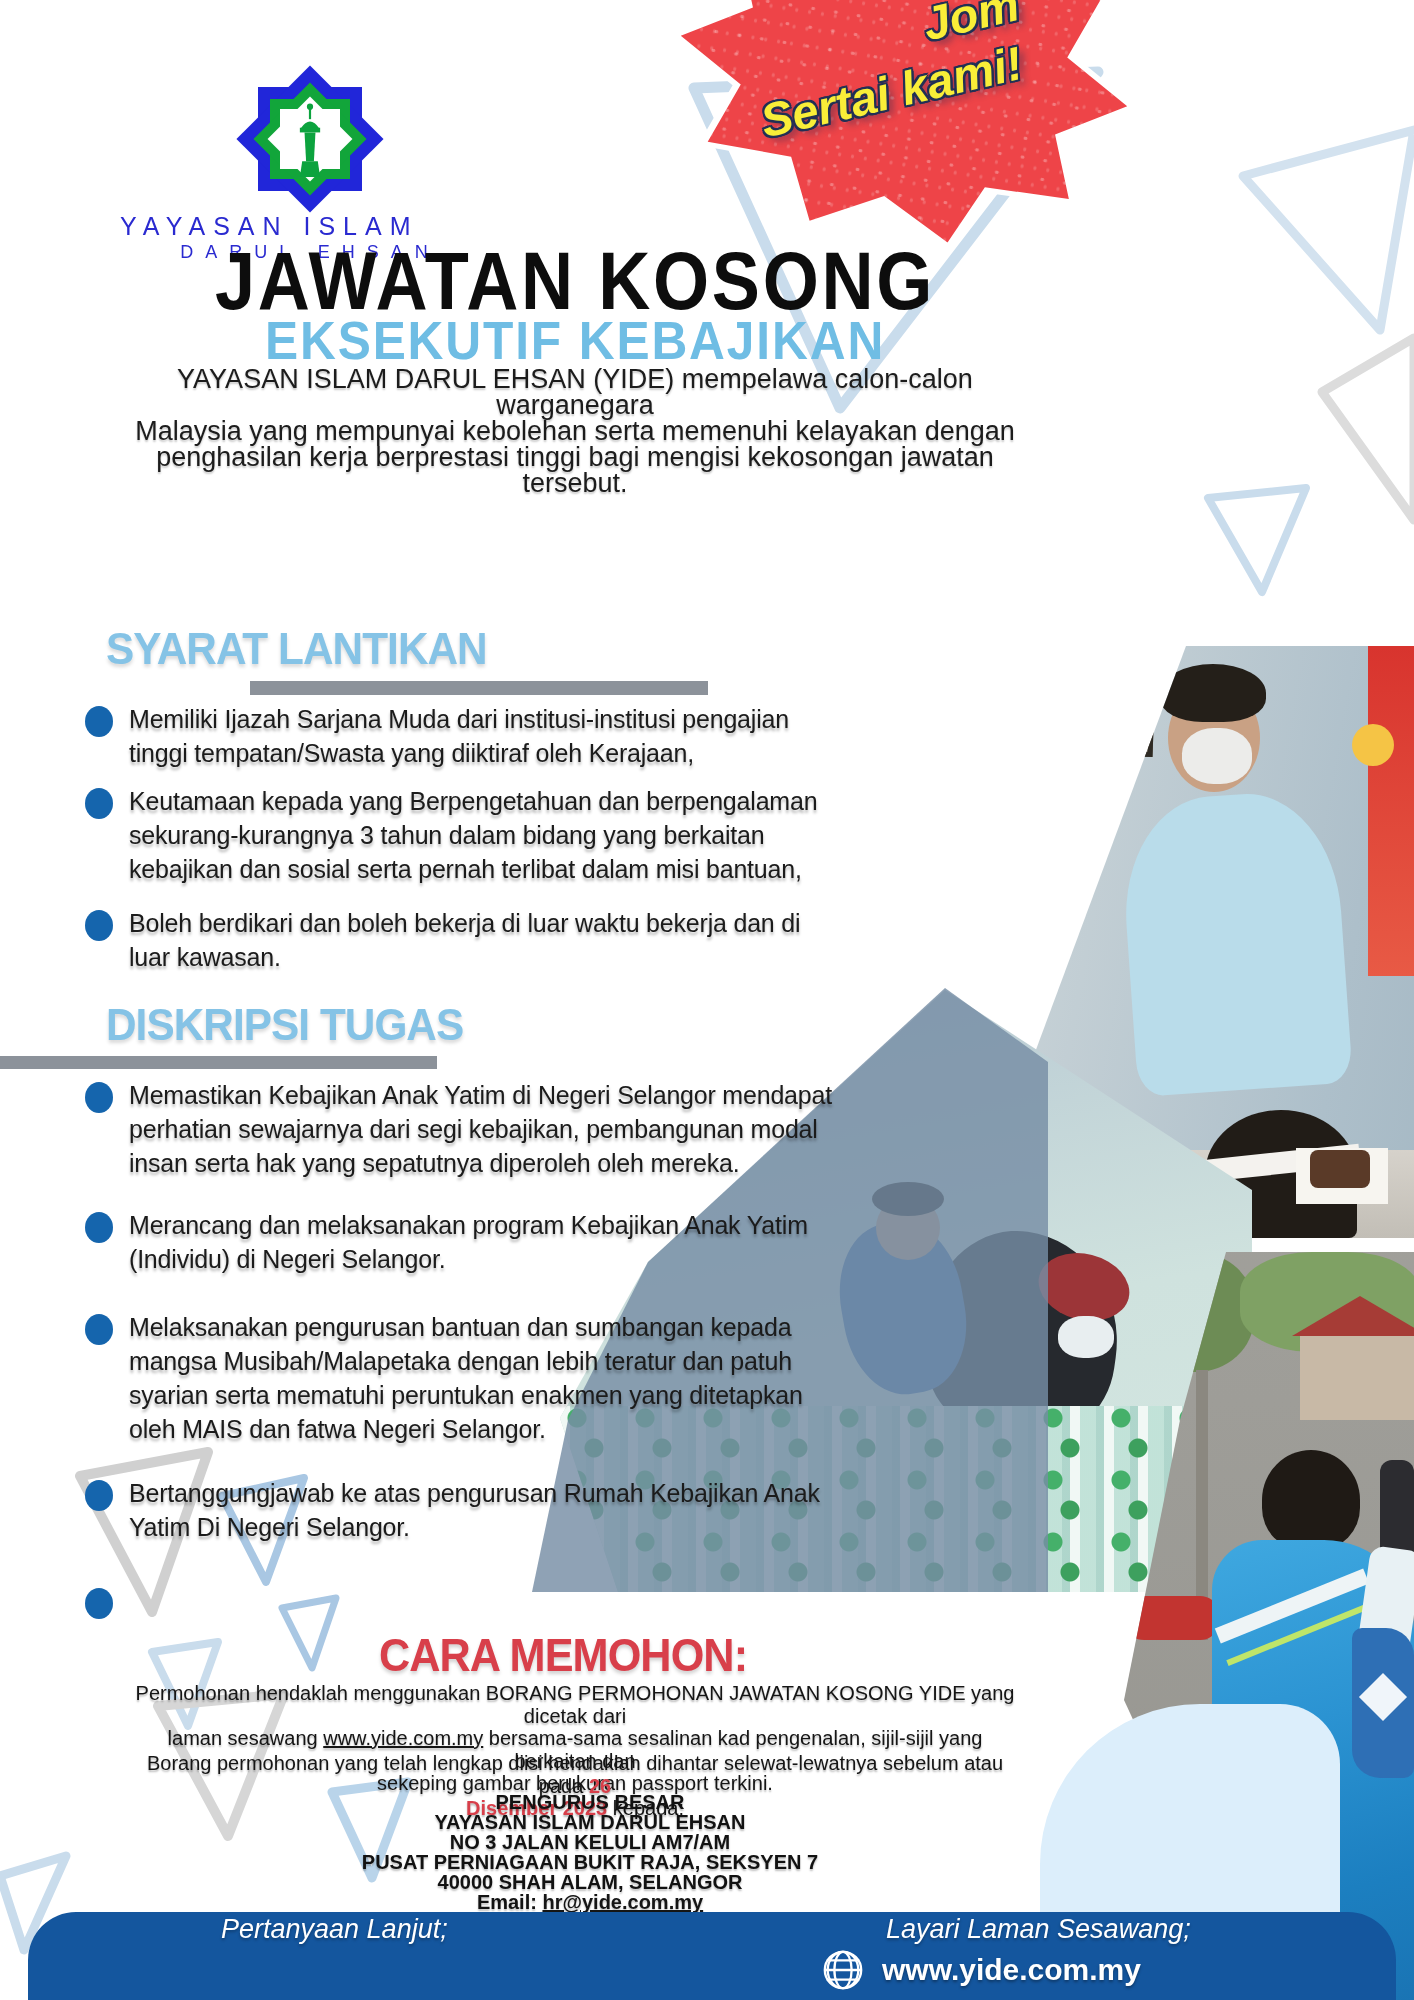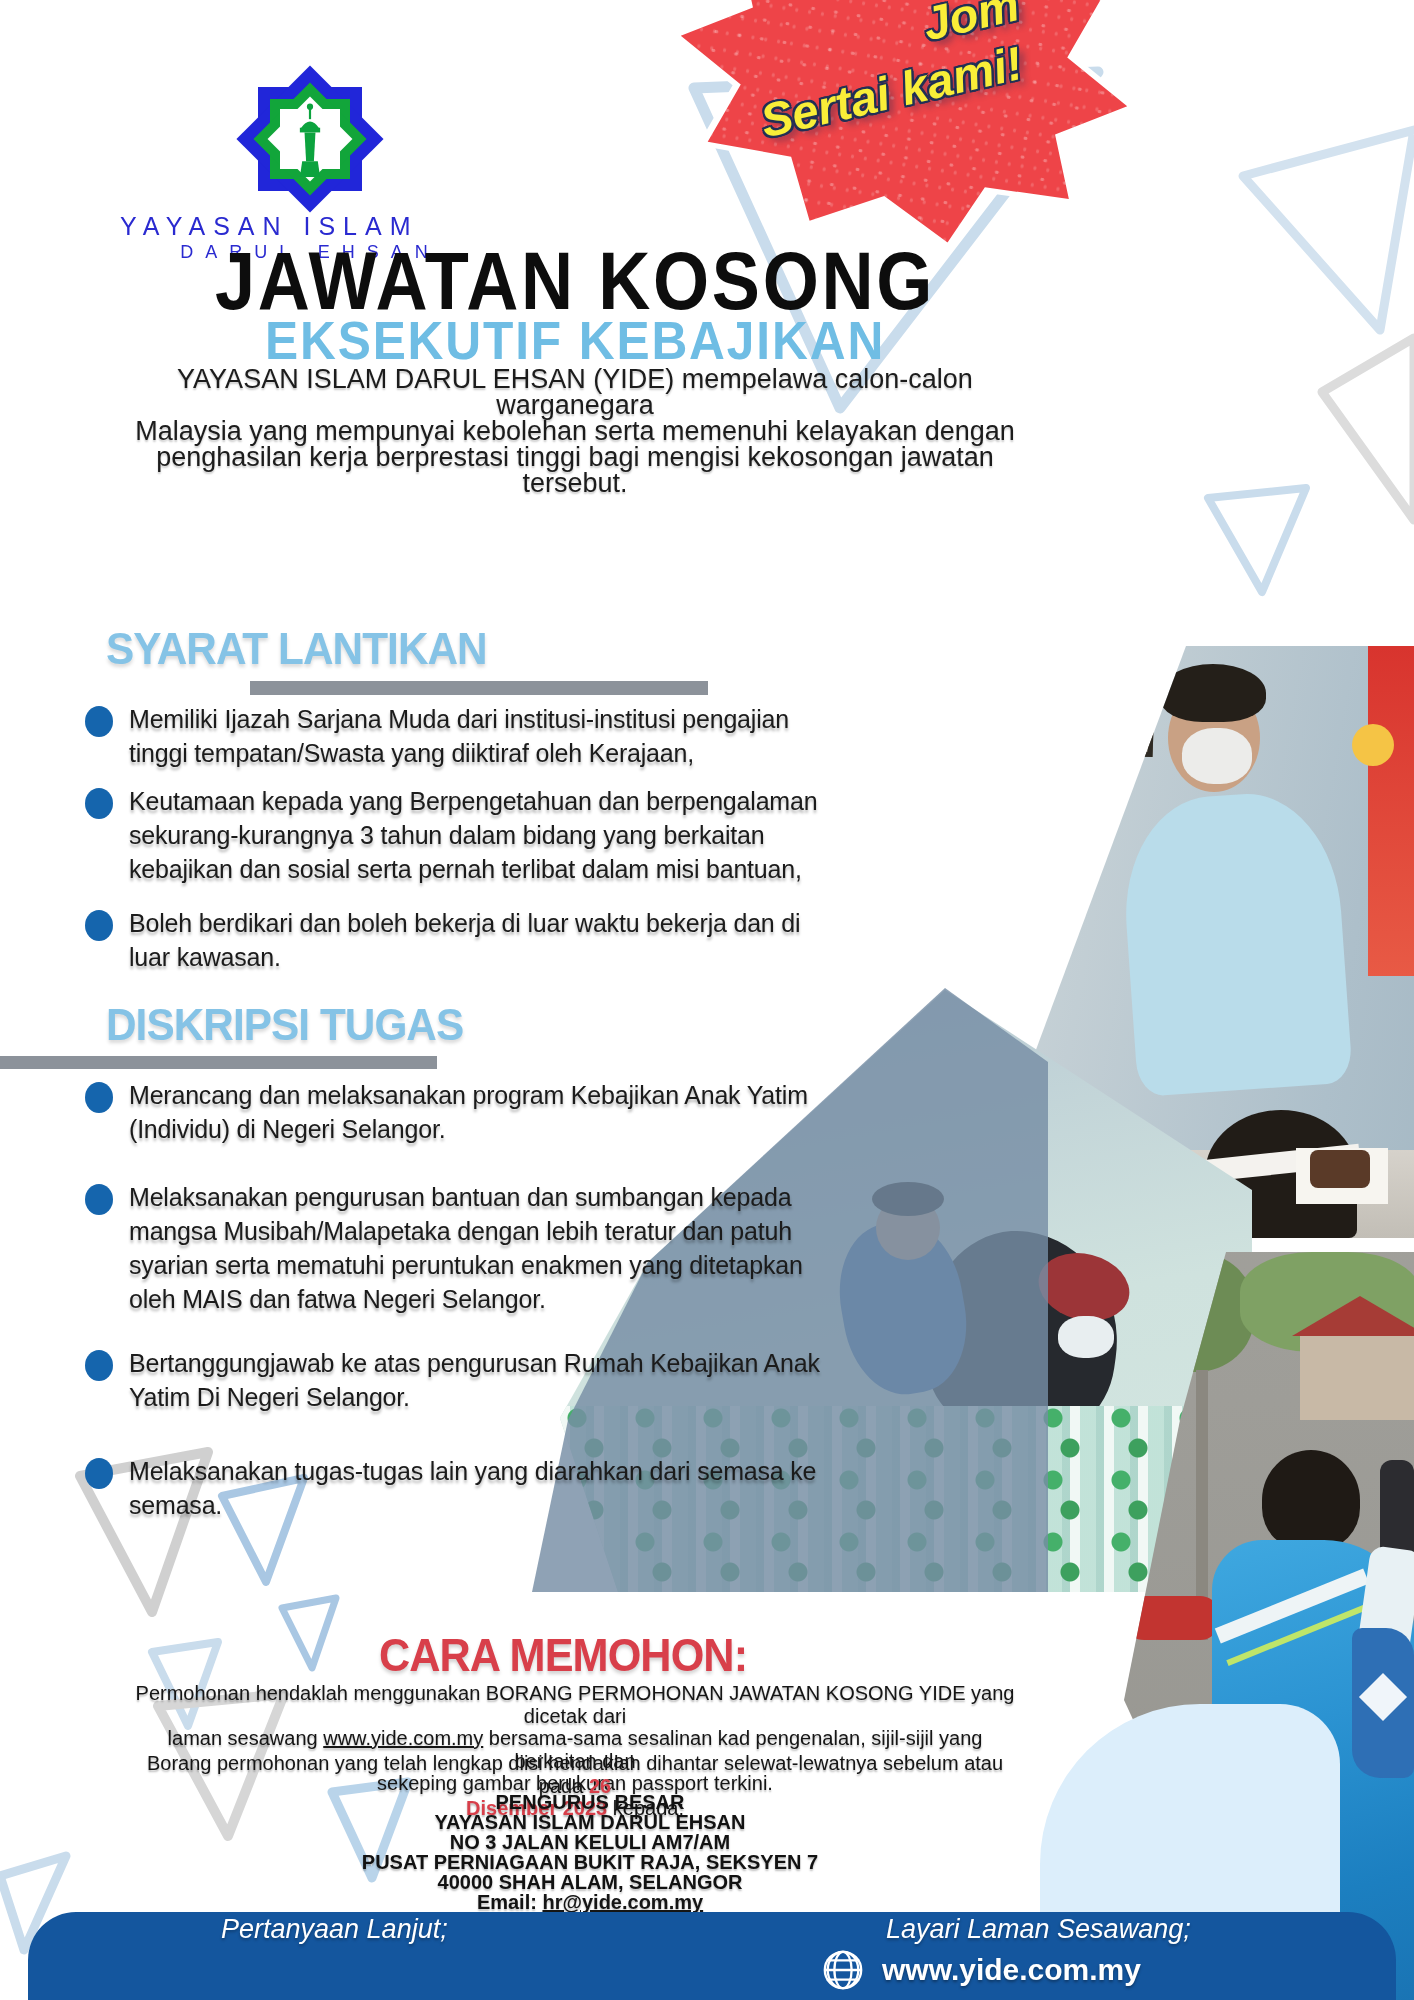--- a/index.html
+++ b/index.html
@@ -234,41 +234,45 @@
 luar kawasan.</span>
     </div>
   </div>
 
   <div class="abs h-sec" style="left:106px;top:1002px;">
     <span class="squeezeL">DISKRIPSI TUGAS</span>
   </div>
   <div class="abs bar" style="left:0;top:1056px;width:437px;height:13px;"></div>
 
   <div class="abs blist" style="left:85px;top:1078px;">
+    <div class="bullet-row" style="margin-bottom:28px;">
+      <span class="dot"></span>
+      <span class="btext">Memastikan Kebajikan Anak Yatim di Negeri Selangor mendapat
+perhatian sewajarnya dari segi kebajikan, pembangunan modal
+insan serta hak yang sepatutnya diperoleh oleh mereka.</span>
+    </div>
     <div class="bullet-row" style="margin-bottom:34px;">
       <span class="dot"></span>
       <span class="btext">Merancang dan melaksanakan program Kebajikan Anak Yatim
 (Individu) di Negeri Selangor.</span>
     </div>
     <div class="bullet-row" style="margin-bottom:30px;">
       <span class="dot"></span>
       <span class="btext">Melaksanakan pengurusan bantuan dan sumbangan kepada
 mangsa Musibah/Malapetaka dengan lebih teratur dan patuh
 syarian serta mematuhi peruntukan enakmen yang ditetapkan
 oleh MAIS dan fatwa Negeri Selangor.</span>
     </div>
     <div class="bullet-row" style="margin-bottom:40px;">
       <span class="dot"></span>
       <span class="btext">Bertanggungjawab ke atas pengurusan Rumah Kebajikan Anak
 Yatim Di Negeri Selangor.</span>
     </div>
     <div class="bullet-row">
       <span class="dot"></span>
-      <span class="btext">Melaksanakan tugas-tugas lain yang diarahkan dari semasa ke
-semasa.</span>
     </div>
   </div>
 
   <div class="abs h-red">
     <span class="squeezeL">CARA MEMOHON:</span>
   </div>
 
   <div class="abs mem-p" style="top:1682px;">
     <span>Permohonan hendaklah menggunakan BORANG PERMOHONAN JAWATAN KOSONG YIDE yang dicetak dari</span><br>
     <span>laman sesawang </span><span class="mem-link">www.yide.com.my</span><span> bersama-sama sesalinan kad pengenalan, sijil-sijil yang berkaitan dan</span><br>

